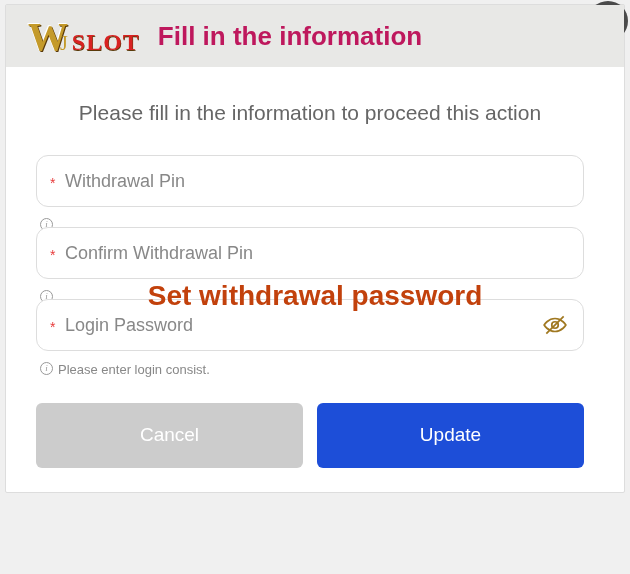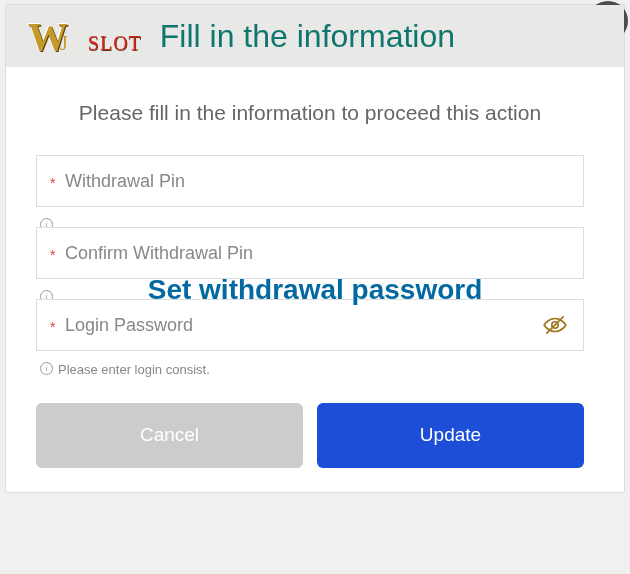--- a/index.html
+++ b/index.html
@@ -42,31 +42,31 @@
     }
     .logo-j {
       font-family: Georgia, serif;
       font-size: 20px;
       color: #c49a2a;
       margin-left: -6px;
       margin-top: 8px;
     }
     .logo-slot {
       font-family: Georgia, serif;
-      font-size: 20px;
-      font-weight: 400;
+      font-size: 24px;
+      font-weight: 700;
       color: #d82222;
       letter-spacing: 1px;
-      margin-left: 20px;
+      margin-left: 4px;
       text-shadow: 0.5px 0.5px 0 #5a3a0a;
     }
     .header-title {
-      font-size: 32px;
-      color: #0f766e;
-      font-weight: 400;
+      font-size: 26px;
+      color: #be185d;
+      font-weight: 700;
       margin-left: 6px;
     }
     .close-btn {
       position: absolute;
       top: -4px;
       right: -4px;
       width: 40px;
       height: 40px;
       background: #4a4a4a;
       border-radius: 50%;
@@ -91,21 +91,21 @@
       font-weight: 400;
     }
     .input-wrap {
       position: relative;
       margin-bottom: 6px;
     }
     .input-field {
       width: 100%;
       height: 52px;
       border: 1px solid #ddd;
-      border-radius: 0;
+      border-radius: 12px;
       padding: 0 50px 0 28px;
       font-size: 18px;
       color: #555;
       outline: none;
       background: #fff;
     }
     .input-field::placeholder {
       color: #888;
     }
     .asterisk {
@@ -134,27 +134,27 @@
       font-size: 9px;
       color: #999;
       display: flex;
       align-items: center;
       justify-content: center;
       font-style: italic;
       font-family: Georgia, serif;
     }
     .overlay-text {
       position: absolute;
-      top: 274px;
+      top: 280px;
       left: 0;
       width: 100%;
       text-align: center;
       font-size: 28px;
       font-weight: 800;
-      color: #0369a1;
+      color: #c2410c;
       z-index: 10;
       pointer-events: none;
     }
     .eye-icon {
       position: absolute;
       right: 16px;
       top: 50%;
       transform: translateY(-50%);
       cursor: pointer;
       width: 26px;

